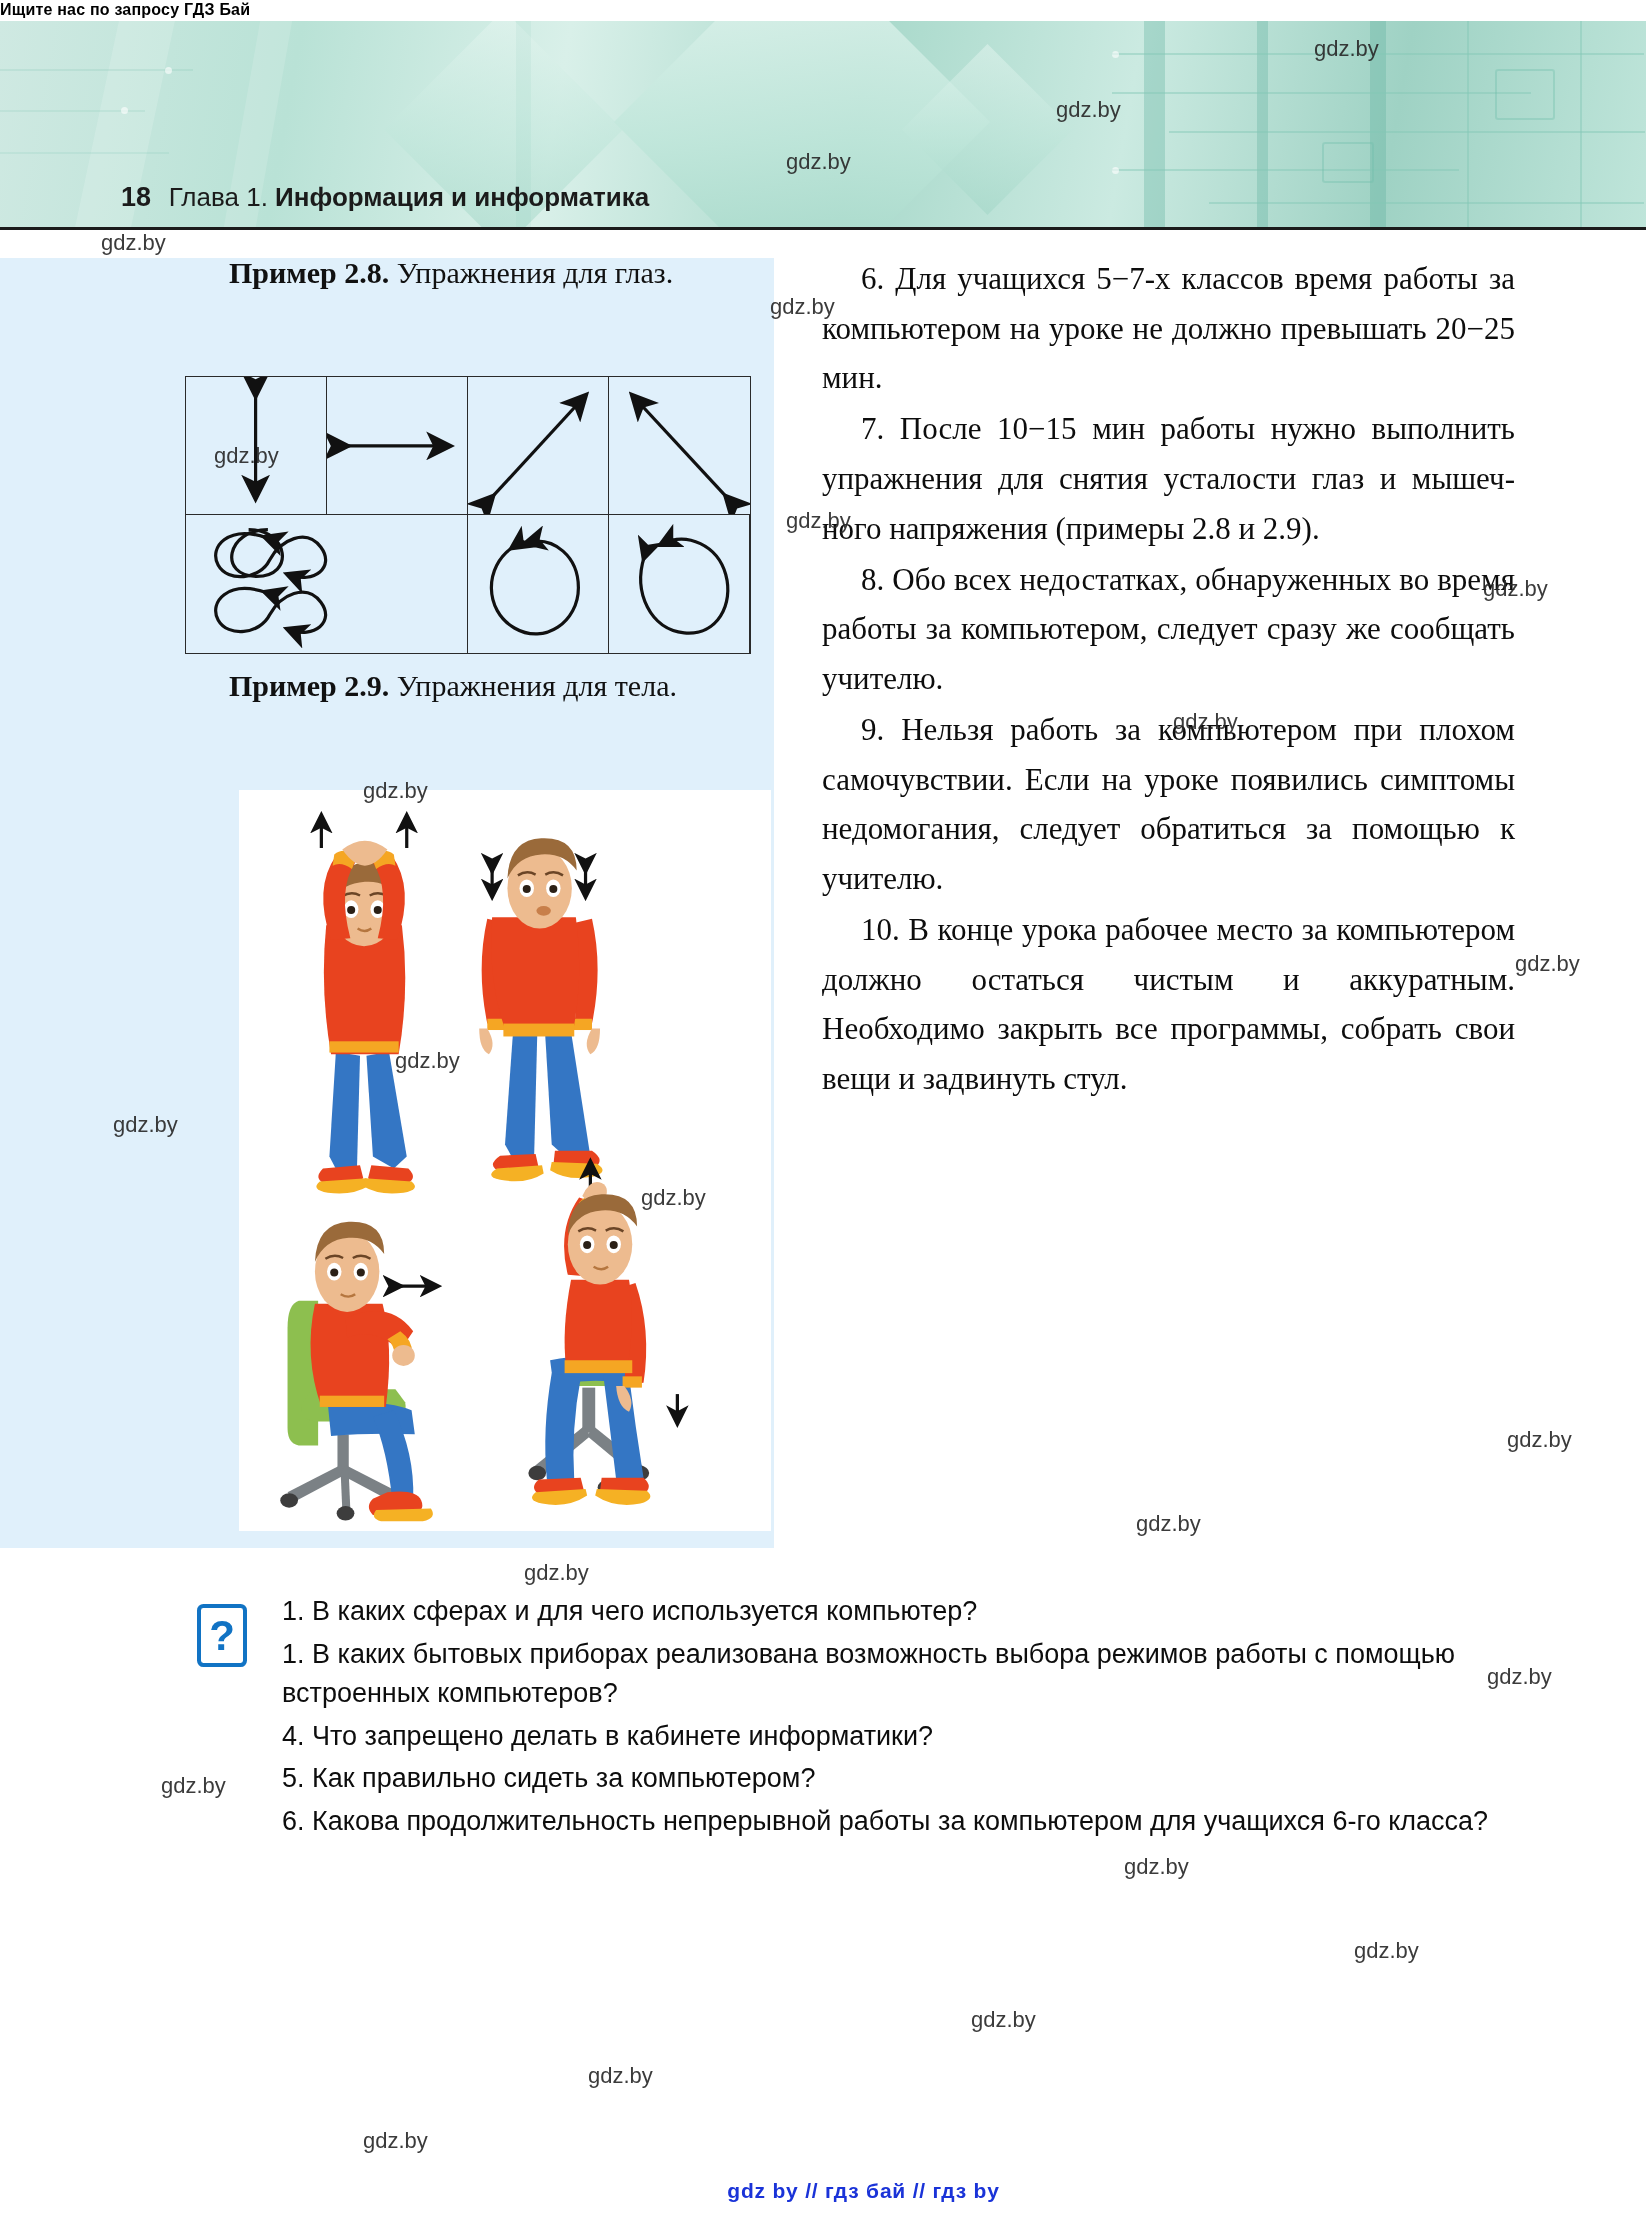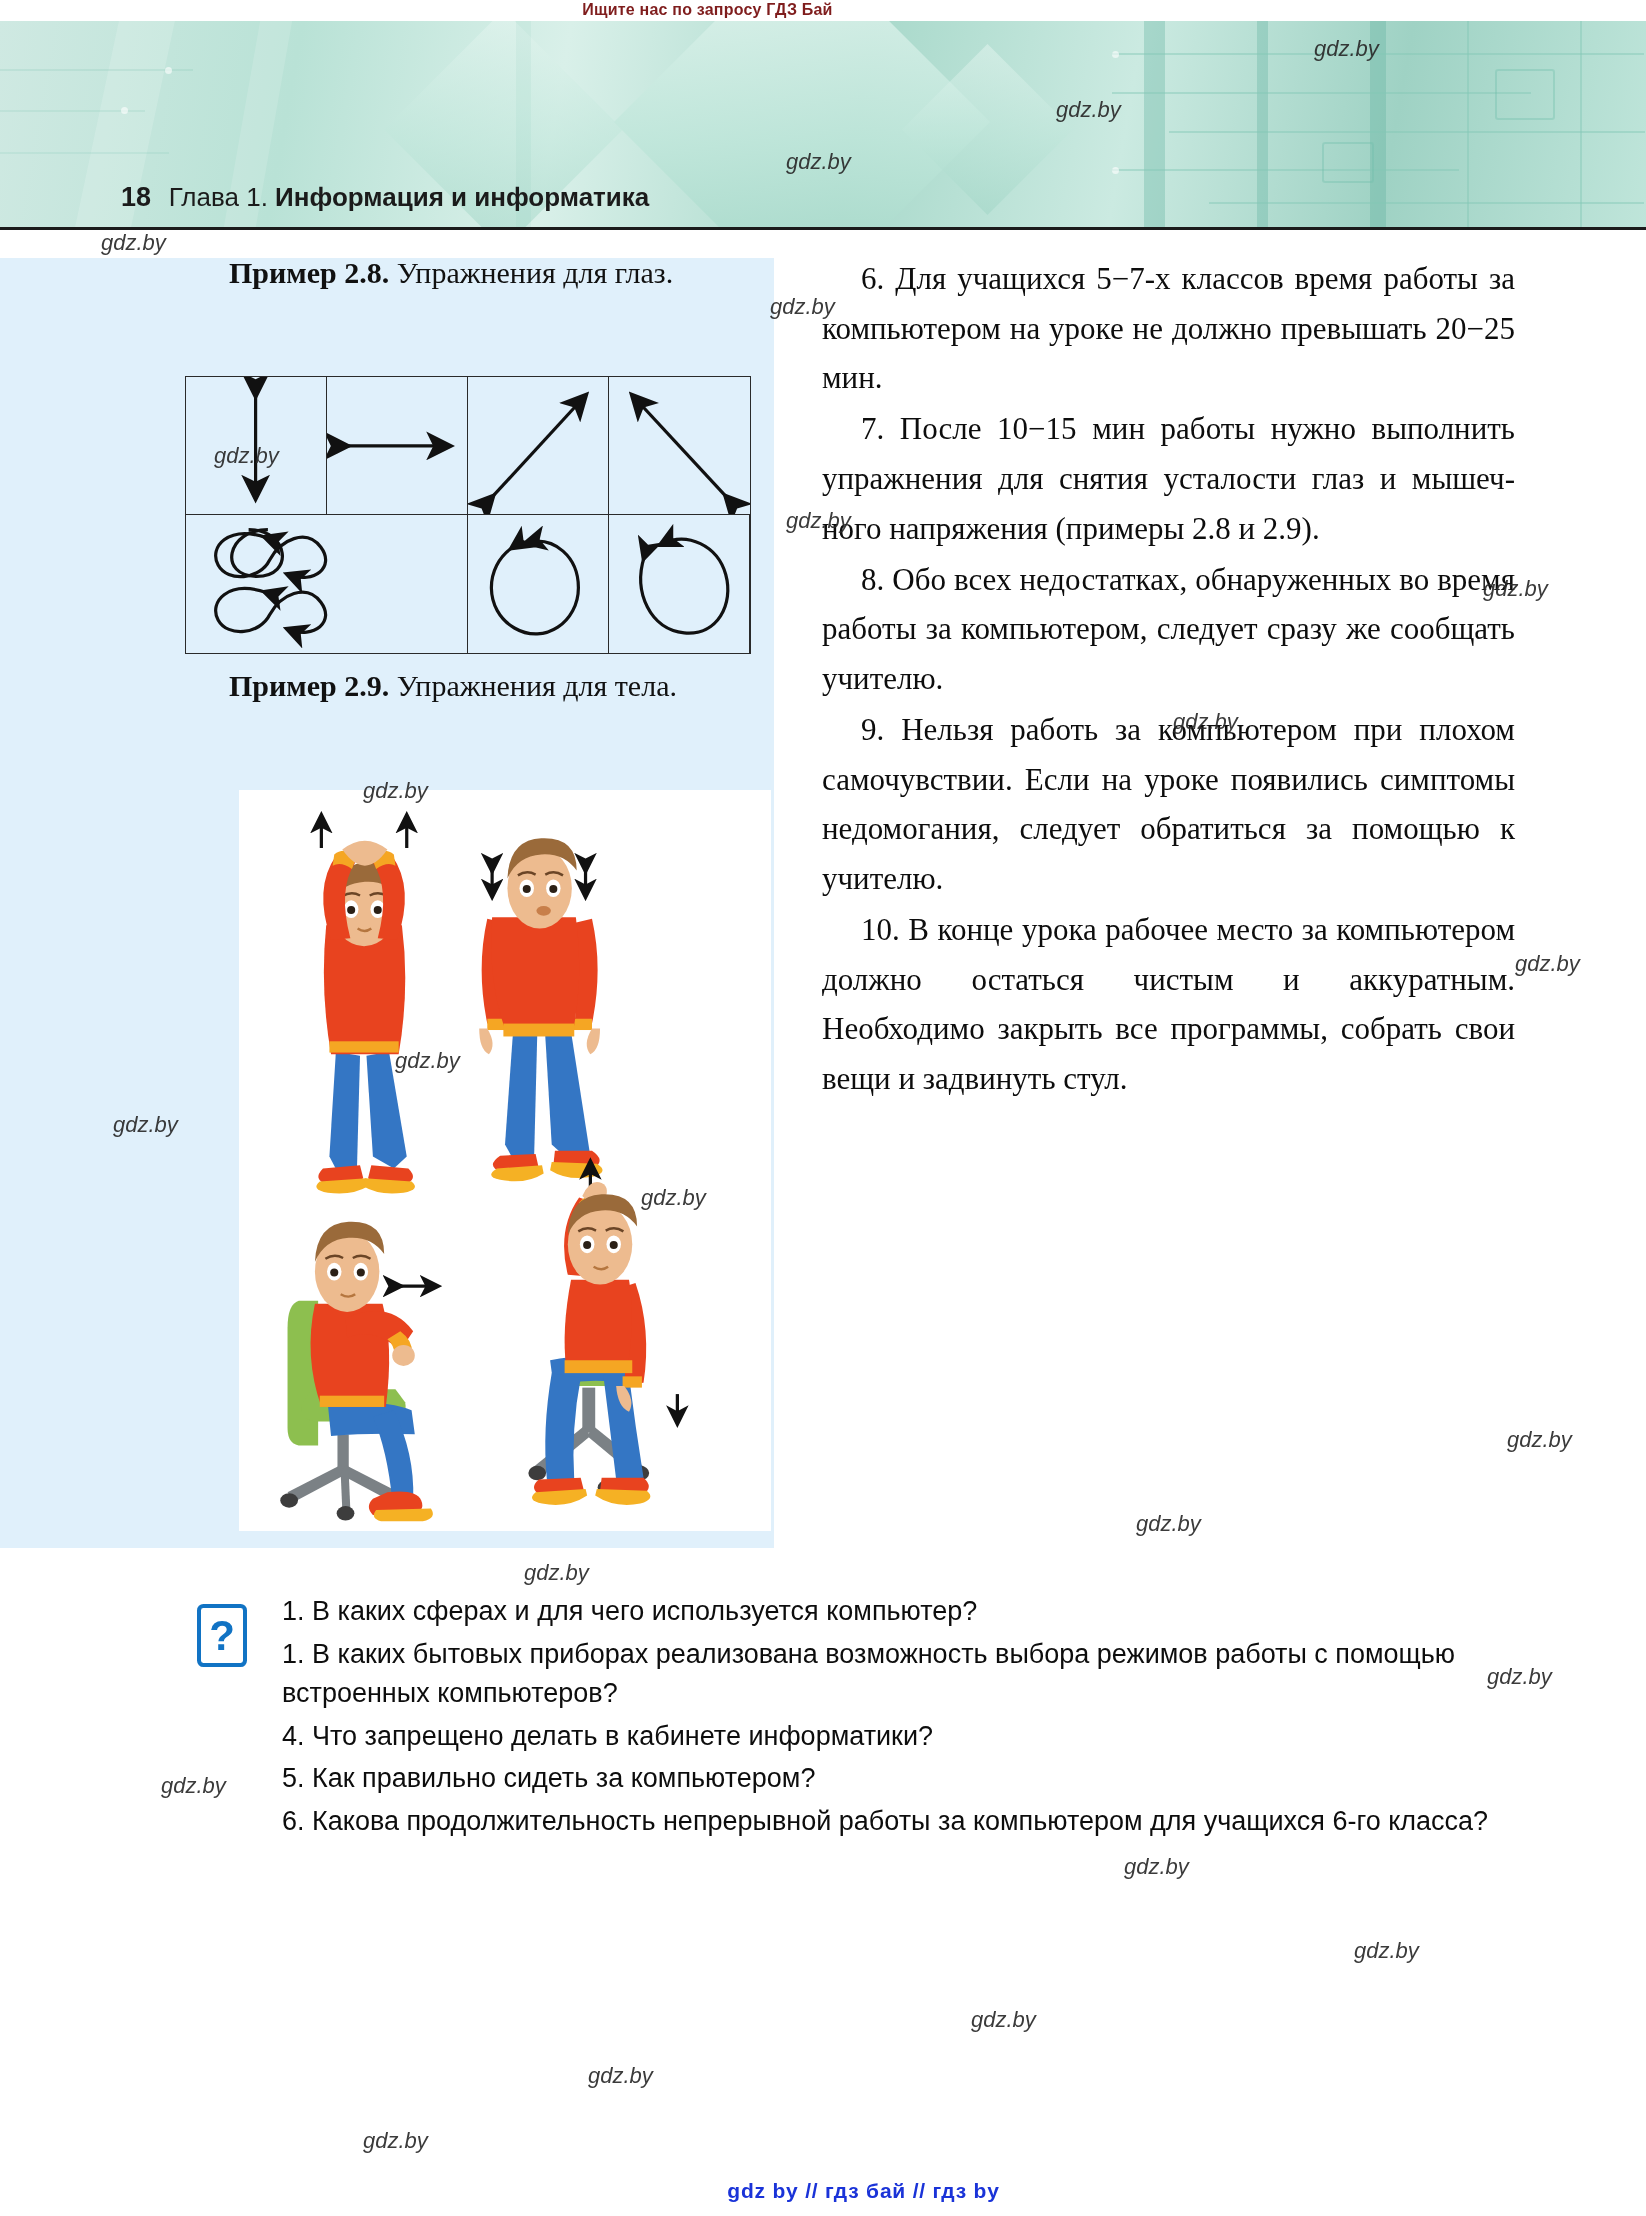--- a/index.html
+++ b/index.html
@@ -9,22 +9,21 @@
     font-family:"Liberation Sans", sans-serif;
   }
 
   
   .promo-bar{
     position:absolute;left:0;top:0;width:1647px;height:21px;
     background:#ffffff;
   }
   .promo-text{
     position:absolute;left:0;top:0.8px;width:1415px;
-    text-align:center;
-    font-size:16px;font-weight:bold;color:#7f1d1d;
+    font-size:16px;font-weight:bold;color:#000000;
     letter-spacing:0.2px;
     white-space:nowrap;
   }
 
   
   .header-band{
     position:absolute;left:0;top:21px;width:1647px;height:206px;
     overflow:hidden;
     background:
       linear-gradient(100deg,#cfe9e2 0%,#b9e2d6 18%,#d9f0e9 34%,#a9d9cb 52%,#cbeae1 68%,#9fd2c4 84%,#bfe5da 100%);
@@ -137,21 +136,21 @@
     position:absolute;left:0;bottom:13px;width:1647px;text-align:center;
     font-size:21px;color:#1a33d8;font-weight:600;
     letter-spacing:0.8px;
     padding-left:40px;
   }
 
   
   .wm{
     position:absolute;color:#2b2b2b;opacity:.92;
     font-family:"Liberation Sans", sans-serif;
-    white-space:nowrap;pointer-events:none;font-style:italic;
+    white-space:nowrap;pointer-events:none;
   }
 </style>
 </head>
 <body>
 
 <div class="promo-bar">
   <div class="promo-text">Ищите нас по запросу ГДЗ Бай</div>
 </div>
 
 <div class="header-band">

